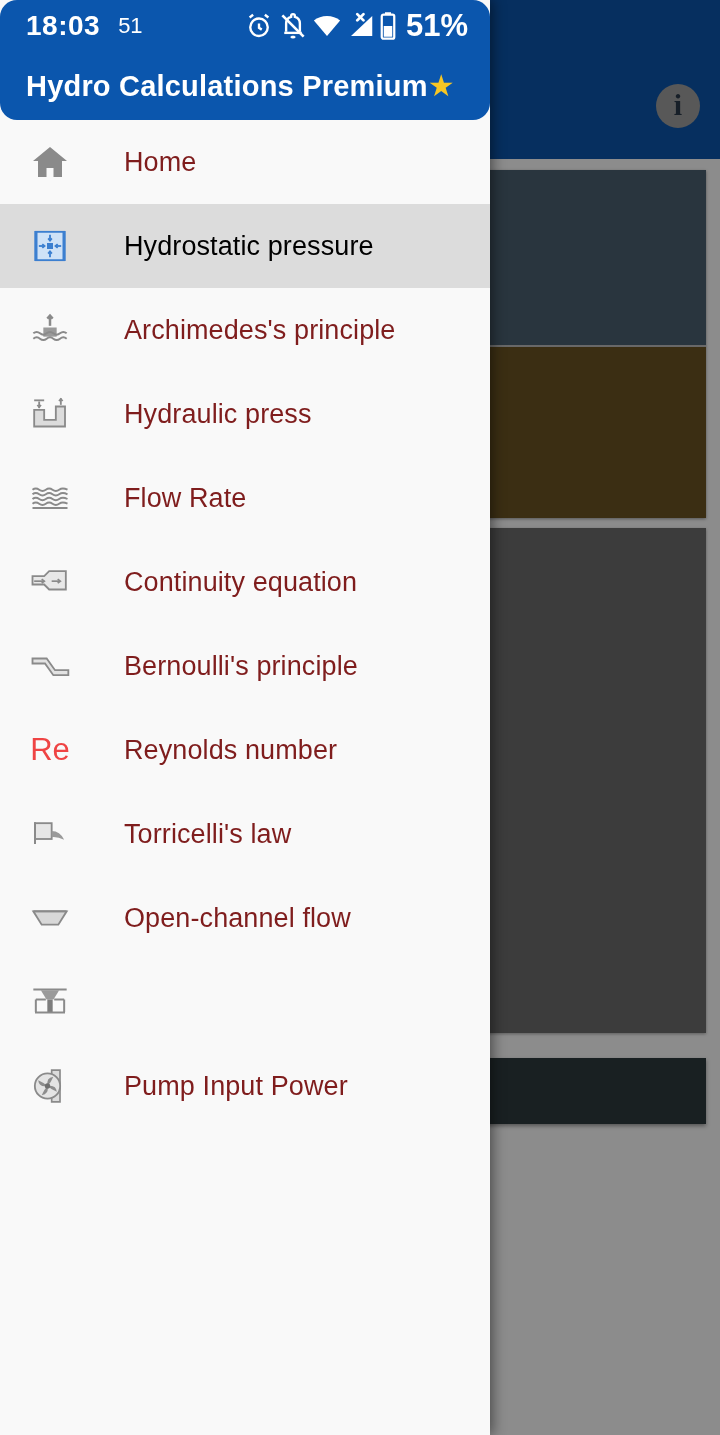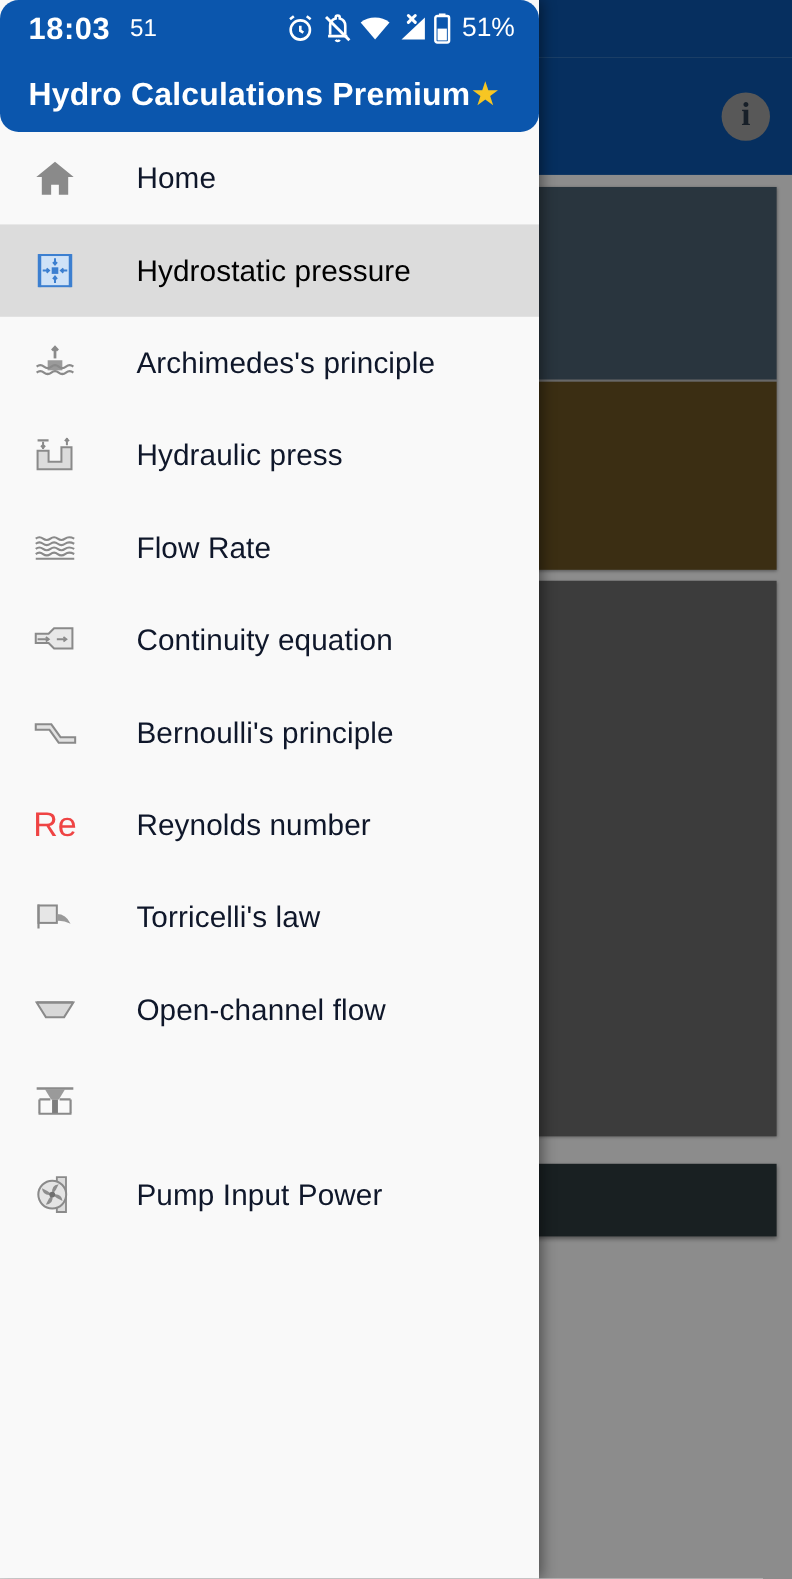--- a/index.html
+++ b/index.html
@@ -134,21 +134,21 @@
     position:relative;
   }
   .sb-time { font-size:28px; font-weight:bold; letter-spacing:.5px; }
   .sb-badge { font-size:22px; margin-left:18px; font-weight:normal; }
   .sb-right {
     position:absolute; right:0; top:0; height:52px;
     display:flex; align-items:center; gap:0;
     width:auto;
   }
   .sb-icon { width:34px; height:30px; display:inline-block; position:relative; }
-  .sb-batt-pct { font-size:24px; font-weight:normal; margin-left:4px; }
+  .sb-batt-pct { font-size:31px; font-weight:bold; margin-left:4px; }
 
   .appbar-title {
     display:flex; align-items:center; 
     padding-left:26px; height:68px;
   }
   .appbar-title .title-text {
     font-size:29px; font-weight:bold; letter-spacing:.2px;
   }
   .star { font-size:30px; color:#f7c623; line-height:1; }
 
@@ -159,21 +159,21 @@
     cursor:pointer;
   }
   .drawer-item.selected { background:#dcdcdc; }
   .di-icon {
     width:48px; height:48px; flex:none;
     display:flex; align-items:center; justify-content:center;
     color:#8a8a8a;
   }
   .di-label {
     margin-left:50px;
-    font-size:27px; color:#0f172a; letter-spacing:.1px;
+    font-size:27px; color:#7f1d1d; letter-spacing:.1px;
   }
   .drawer-item.selected .di-label { color:#000000; }
   .re-text {
     font-size:31px; color:#ef4444; font-family:"Liberation Sans", sans-serif;
   }
 </style>
 </head>
 <body>
 
 <div id="app-background">

